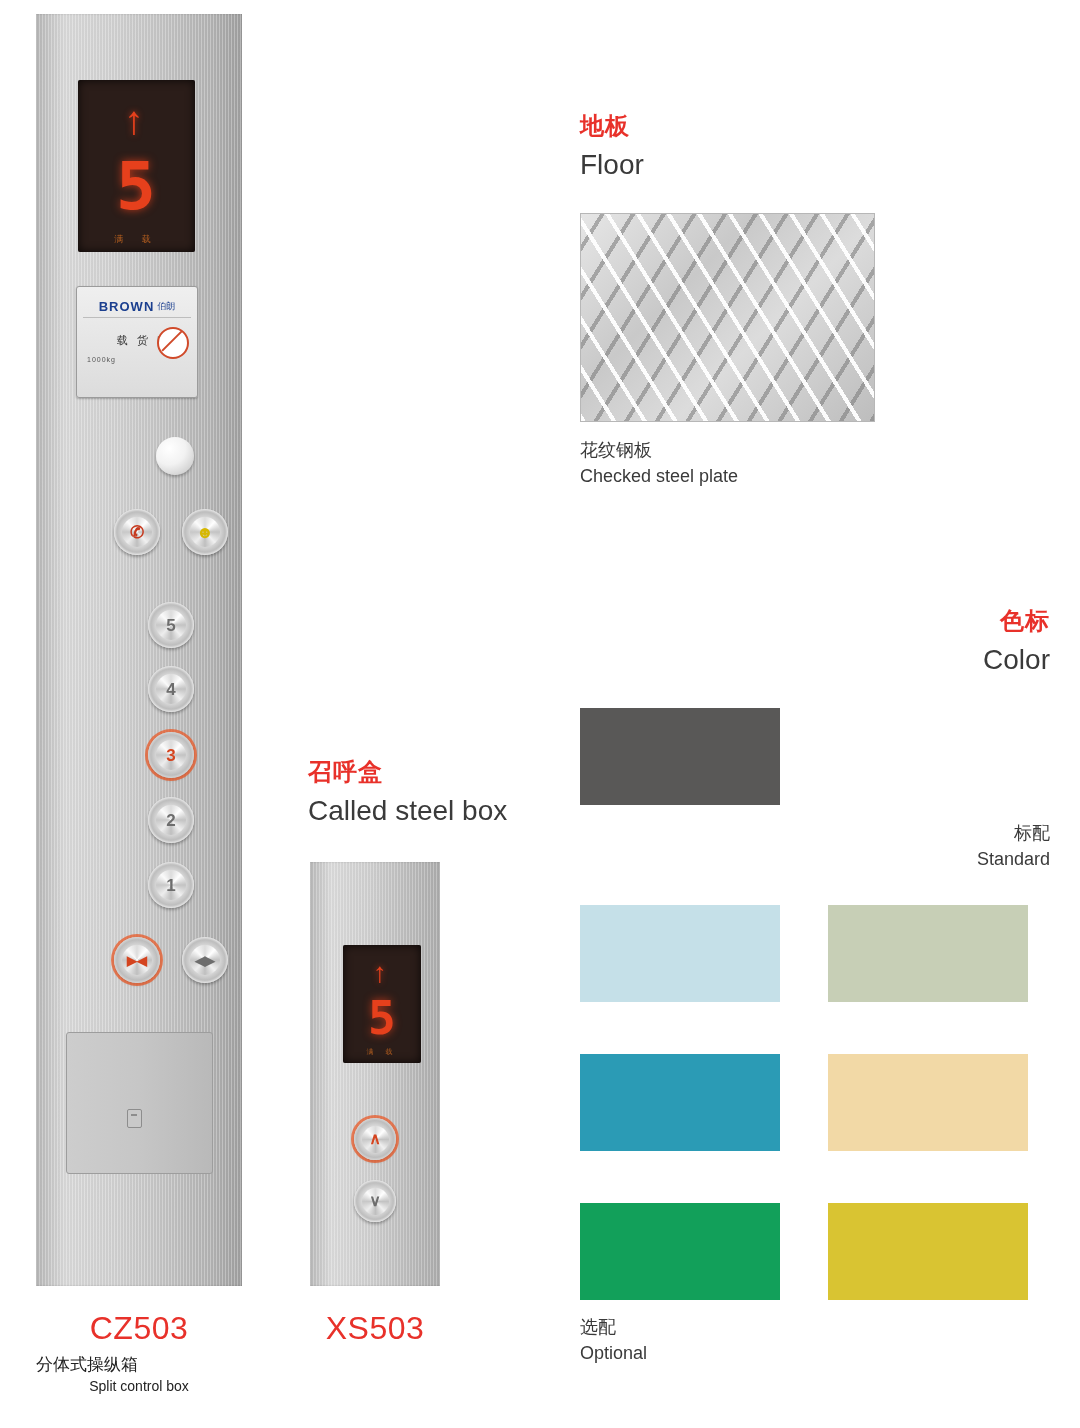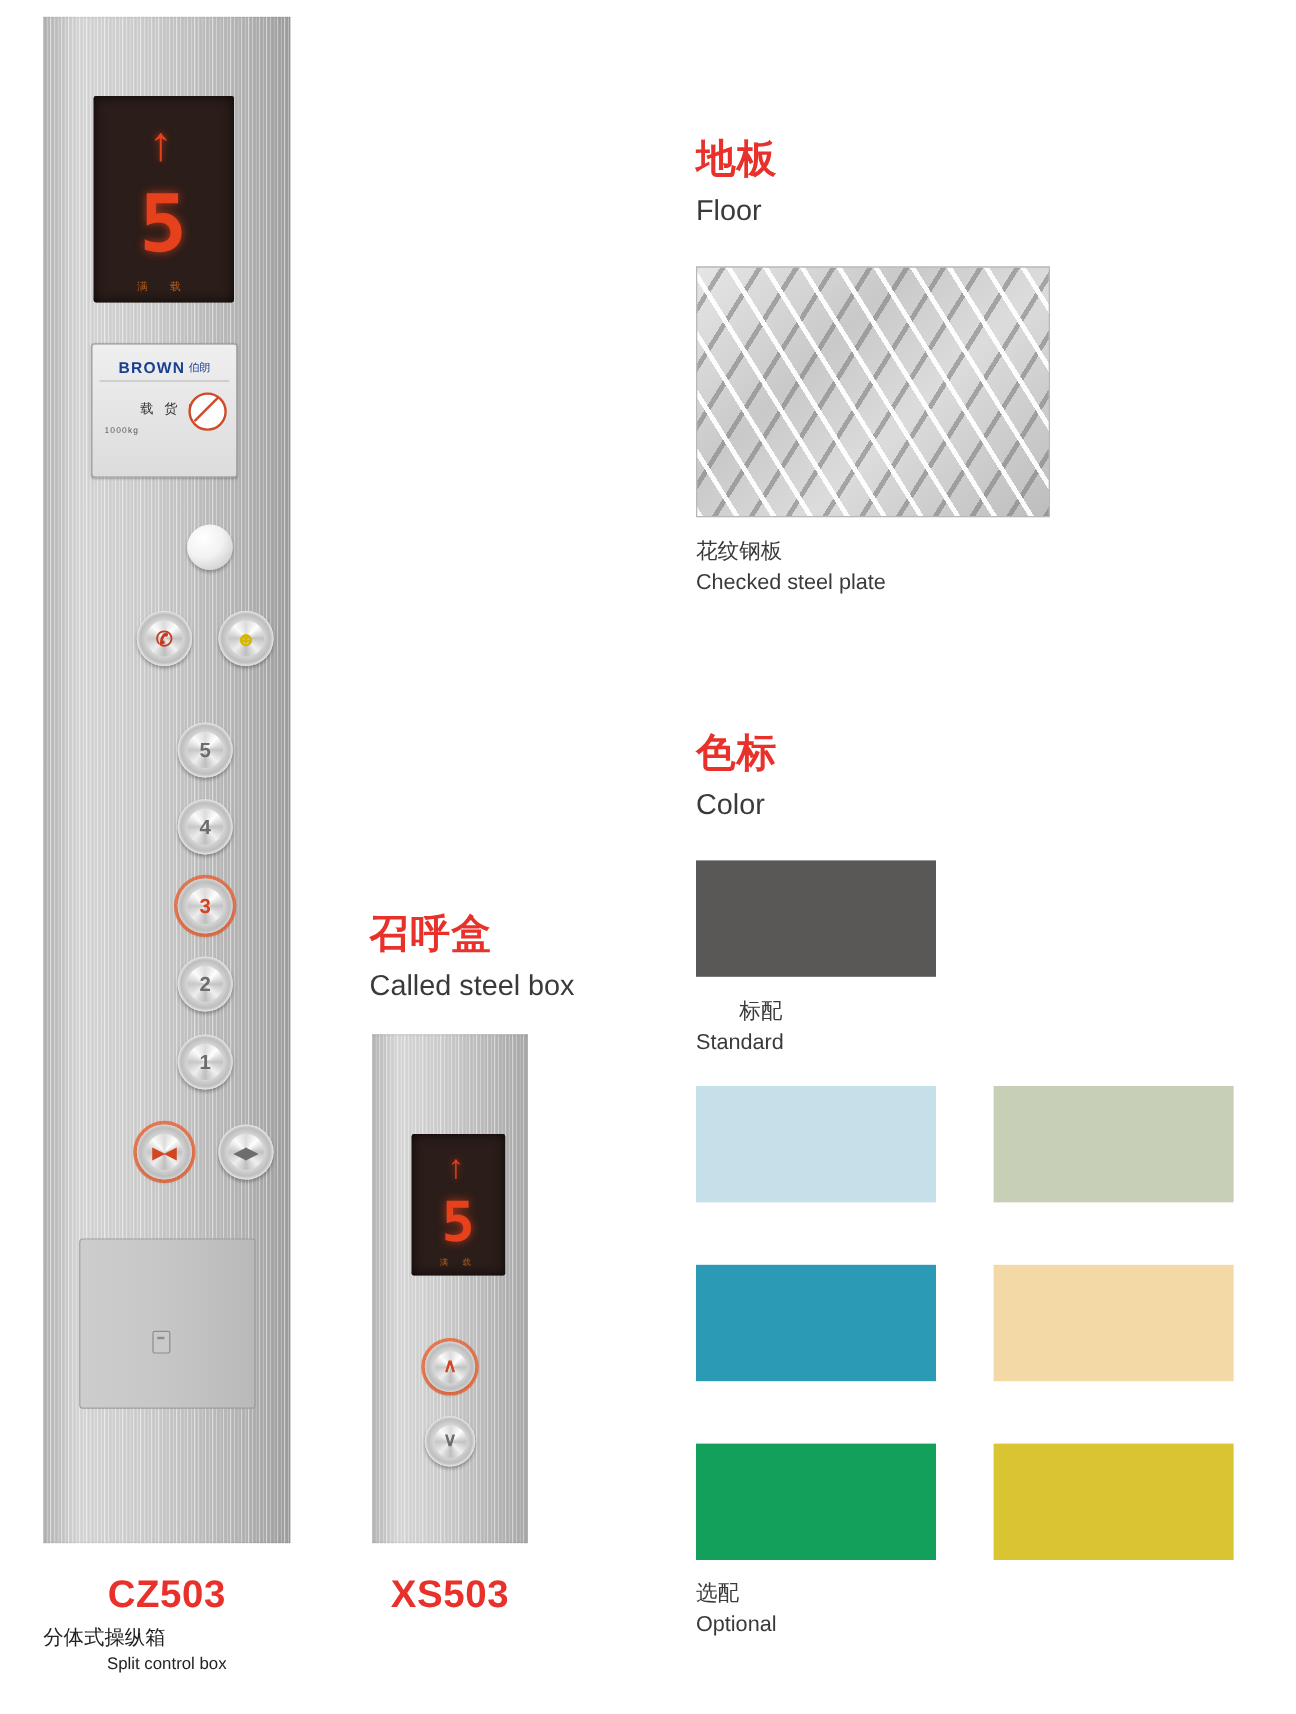--- a/index.html
+++ b/index.html
@@ -11,42 +11,42 @@
     width: 1080px;
     height: 1428px;
     position: relative;
     font-family: "Liberation Sans", sans-serif;
     overflow: hidden;
   }
 
   
   .heading-cn {
     color: #e8312a;
-    font-size: 33px;
+    font-size: 24px;
     font-weight: bold;
     letter-spacing: 1px;
   }
   .heading-en {
     color: #3a3a3a;
-    font-size: 24px;
+    font-size: 28px;
     margin-top: 7px;
   }
   .caption-cn {
     color: #3a3a3a;
     font-size: 18px;
   }
   .caption-en {
     color: #3a3a3a;
     font-size: 18px;
     margin-top: 4px;
   }
   .model-name {
     color: #e8312a;
     font-size: 32px;
-    font-weight: bold;
+    font-weight: normal;
     text-align: center;
     letter-spacing: 0.5px;
   }
   .model-sub-cn {
     color: #222;
     font-size: 17px;
     text-align: left;
     margin-top: 6px;
   }
   .model-sub-en {
@@ -286,21 +286,21 @@
     margin-top: 32px;
     width: 293px;
     height: 207px;
     background-color: #cfcfcf;
     background-image:
       repeating-linear-gradient(58deg, rgba(255,255,255,0.95) 0 4px, rgba(255,255,255,0) 4px 26px),
       repeating-linear-gradient(-58deg, rgba(120,120,120,0.55) 0 4px, rgba(255,255,255,0) 4px 26px),
       linear-gradient(135deg, #e6e6e6 0%, #c9c9c9 35%, #dcdcdc 60%, #bdbdbd 100%);
     border: 1px solid #b7b7b7;
   }
-  #color-block { position: absolute; left: 580px; top: 605px; width: 470px; }
+  #color-block { position: absolute; left: 580px; top: 605px; width: 470px; text-align: right; }
   #swatch-standard {
     margin-top: 32px;
     width: 200px;
     height: 97px;
     background: #595857;
   }
   .swatch-grid {
     position: absolute;
     left: 580px;
     top: 905px;

